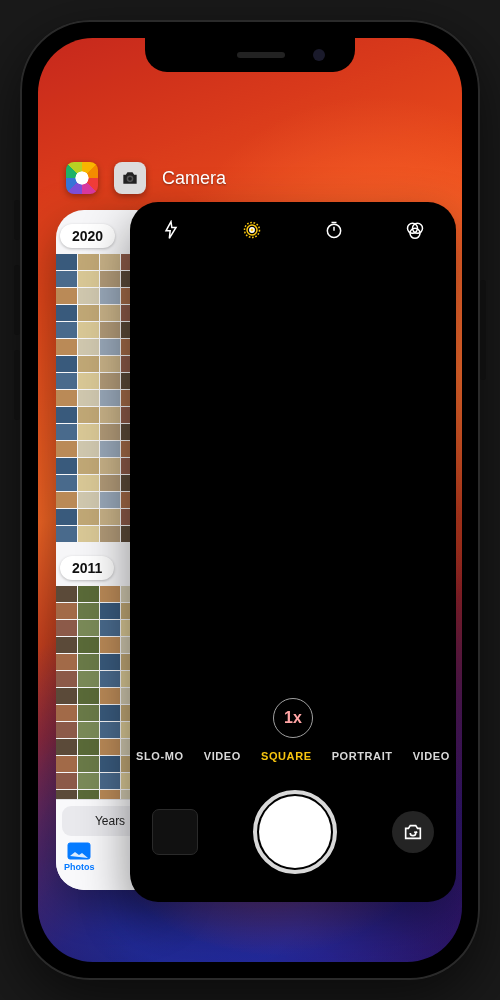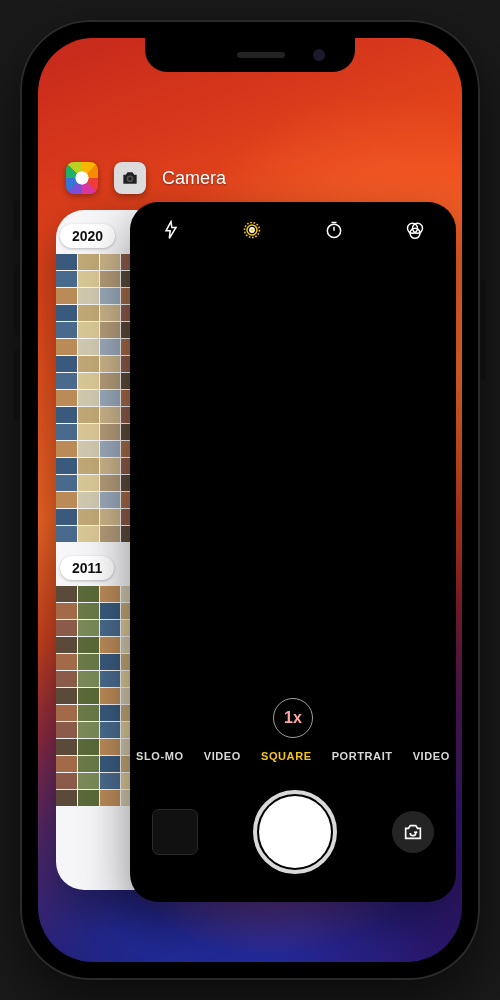--- a/index.html
+++ b/index.html
@@ -288,20 +288,36 @@
           <div class="tile" style="background: rgb(74, 106, 138);"></div>
           <div class="tile" style="background: rgb(216, 200, 152);"></div>
           <div class="tile" style="background: rgb(176, 154, 122);"></div>
           <div class="tile" style="background: rgb(90, 74, 58);"></div>
           <div class="tile" style="background: rgb(90, 106, 58);"></div>
           <div class="tile" style="background: rgb(184, 138, 90);"></div>
           <div class="tile" style="background: rgb(208, 200, 176);"></div>
           <div class="tile" style="background: rgb(154, 168, 184);"></div>
         </div>
 
+      <div class="bottom-bar">
+        <div class="segmented">
+          <span>Years</span>
+        </div>
+        <div class="tab-strip">
+          <div class="tab-item">
+            <svg viewBox="0 0 24 18">
+              <rect x="1" y="1" width="22" height="16" rx="2" fill="#0a7aff"></rect>
+              <rect x="1" y="1" width="22" height="16" rx="2" fill="none" stroke="#0a7aff"></rect>
+              <path d="M1 13l6-5 5 4 4-3 7 6" fill="#fff" opacity=".0"></path>
+              <path d="M3 14l5-4 4 3 3-2 6 5" fill="#fff" opacity=".85"></path>
+            </svg>
+            <span>Photos</span>
+          </div>
+        </div>
+      </div>
     </div>
 
     <div class="card card-camera">
       <div class="cam-top">
         <div class="cam-ic">
           <svg viewBox="0 0 24 24">
               <path d="M12 2 6 13h5l-1 9 8-13h-5z"></path>
             </svg>
         </div>
         <div class="cam-ic live">

